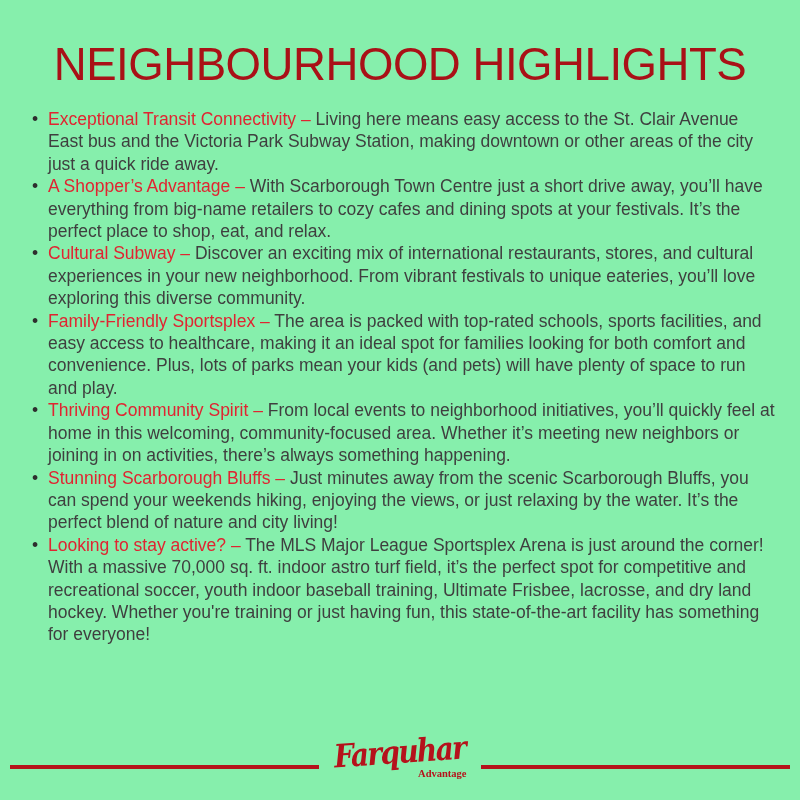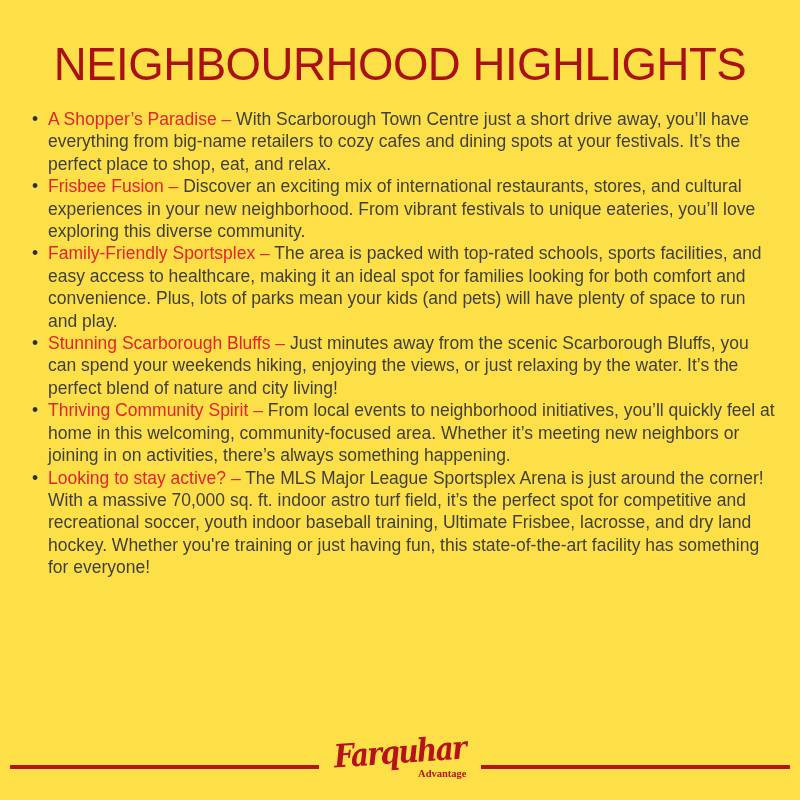--- a/index.html
+++ b/index.html
@@ -1,21 +1,21 @@
 <!DOCTYPE html>
 <html><head>
 <meta charset="utf-8">
 <style>
   * { margin: 0; padding: 0; box-sizing: border-box; }
   html, body { background: #ffffff; }
   .page {
     position: relative;
     width: 800px;
     height: 800px;
-    background: #fde047;
+    background: #86efac;
     overflow: hidden;
     font-family: "Liberation Sans", sans-serif;
   }
   .page-title {
     margin-top: 36px;
     text-align: center;
     font-family: "Liberation Sans", sans-serif;
     font-size: 47px;
     font-weight: 400;
     letter-spacing: -0.5px;
@@ -87,25 +87,26 @@
   }
 </style>
 </head>
 <body>
 
 <div class="page">
 
   <h1 class="page-title">NEIGHBOURHOOD HIGHLIGHTS</h1>
 
   <ul class="highlights">
-    <li><span class="hl-heading">A Shopper’s Paradise</span><span class="hl-sep"> – </span><span class="hl-body">With Scarborough Town Centre just a short drive away, you’ll have everything from big-name retailers to cozy cafes and dining spots at your festivals. It’s the perfect place to shop, eat, and relax.</span></li>
-    <li><span class="hl-heading">Frisbee Fusion</span><span class="hl-sep"> – </span><span class="hl-body">Discover an exciting mix of international restaurants, stores, and cultural experiences in your new neighborhood. From vibrant festivals to unique eateries, you’ll love exploring this diverse community.</span></li>
+    <li><span class="hl-heading">Exceptional Transit Connectivity</span><span class="hl-sep"> – </span><span class="hl-body">Living here means easy access to the St. Clair Avenue East bus and the Victoria Park Subway Station, making downtown or other areas of the city just a quick ride away.</span></li>
+    <li><span class="hl-heading">A Shopper’s Advantage</span><span class="hl-sep"> – </span><span class="hl-body">With Scarborough Town Centre just a short drive away, you’ll have everything from big-name retailers to cozy cafes and dining spots at your festivals. It’s the perfect place to shop, eat, and relax.</span></li>
+    <li><span class="hl-heading">Cultural Subway</span><span class="hl-sep"> – </span><span class="hl-body">Discover an exciting mix of international restaurants, stores, and cultural experiences in your new neighborhood. From vibrant festivals to unique eateries, you’ll love exploring this diverse community.</span></li>
     <li><span class="hl-heading">Family-Friendly Sportsplex</span><span class="hl-sep"> – </span><span class="hl-body">The area is packed with top-rated schools, sports facilities, and easy access to healthcare, making it an ideal spot for families looking for both comfort and convenience. Plus, lots of parks mean your kids (and pets) will have plenty of space to run and play.</span></li>
+    <li><span class="hl-heading">Thriving Community Spirit</span><span class="hl-sep"> – </span><span class="hl-body">From local events to neighborhood initiatives, you’ll quickly feel at home in this welcoming, community-focused area. Whether it’s meeting new neighbors or joining in on activities, there’s always something happening.</span></li>
     <li><span class="hl-heading">Stunning Scarborough Bluffs</span><span class="hl-sep"> – </span><span class="hl-body">Just minutes away from the scenic Scarborough Bluffs, you can spend your weekends hiking, enjoying the views, or just relaxing by the water. It’s the perfect blend of nature and city living!</span></li>
-    <li><span class="hl-heading">Thriving Community Spirit</span><span class="hl-sep"> – </span><span class="hl-body">From local events to neighborhood initiatives, you’ll quickly feel at home in this welcoming, community-focused area. Whether it’s meeting new neighbors or joining in on activities, there’s always something happening.</span></li>
     <li><span class="hl-heading">Looking to stay active?</span><span class="hl-sep"> – </span><span class="hl-body">The MLS Major League Sportsplex Arena is just around the corner! With a massive 70,000 sq. ft. indoor astro turf field, it’s the perfect spot for competitive and recreational soccer, youth indoor baseball training, Ultimate Frisbee, lacrosse, and dry land hockey. Whether you're training or just having fun, this state-of-the-art facility has something for everyone!</span></li>
   </ul>
 
   <div class="footer">
     <div class="footer-rule"></div>
     <div class="logo">
       <span class="logo-script">Farquhar</span>
       <span class="logo-sub">Advantage</span>
     </div>
     <div class="footer-rule"></div>

